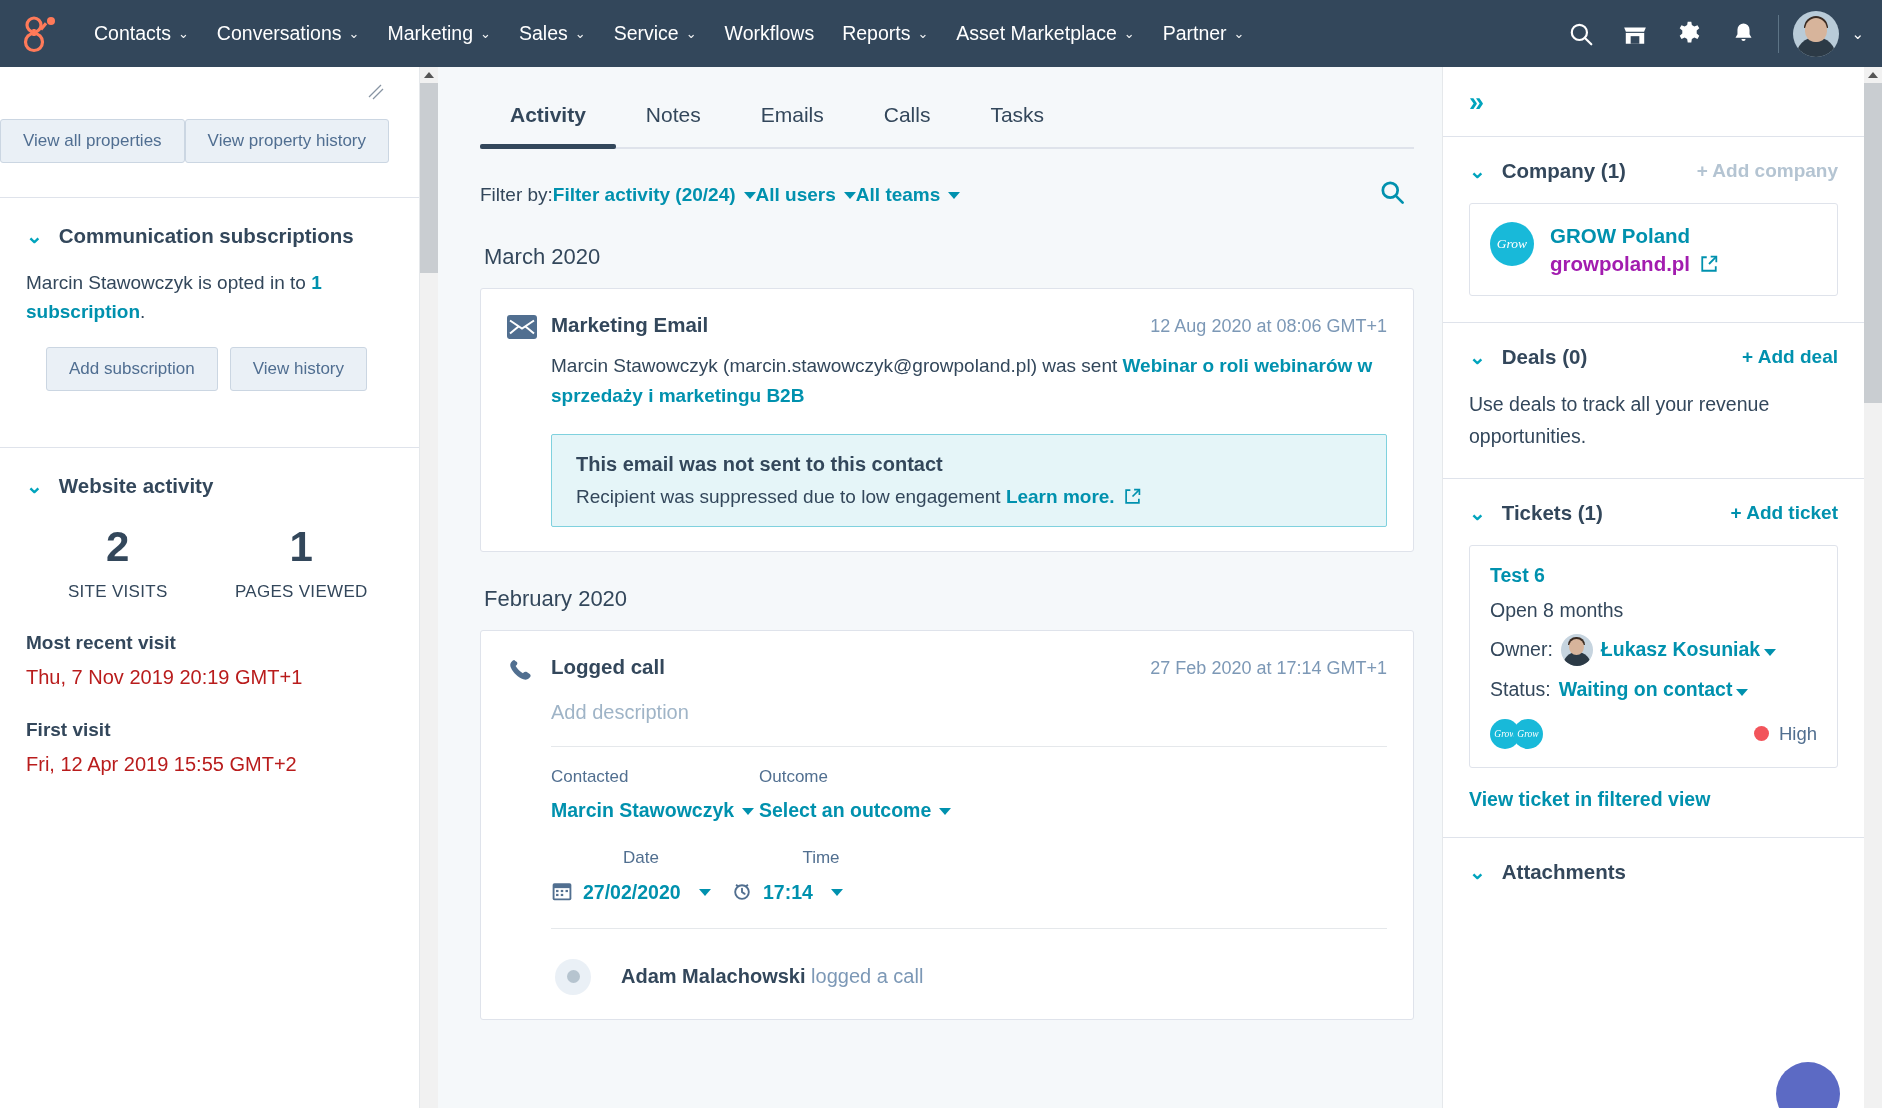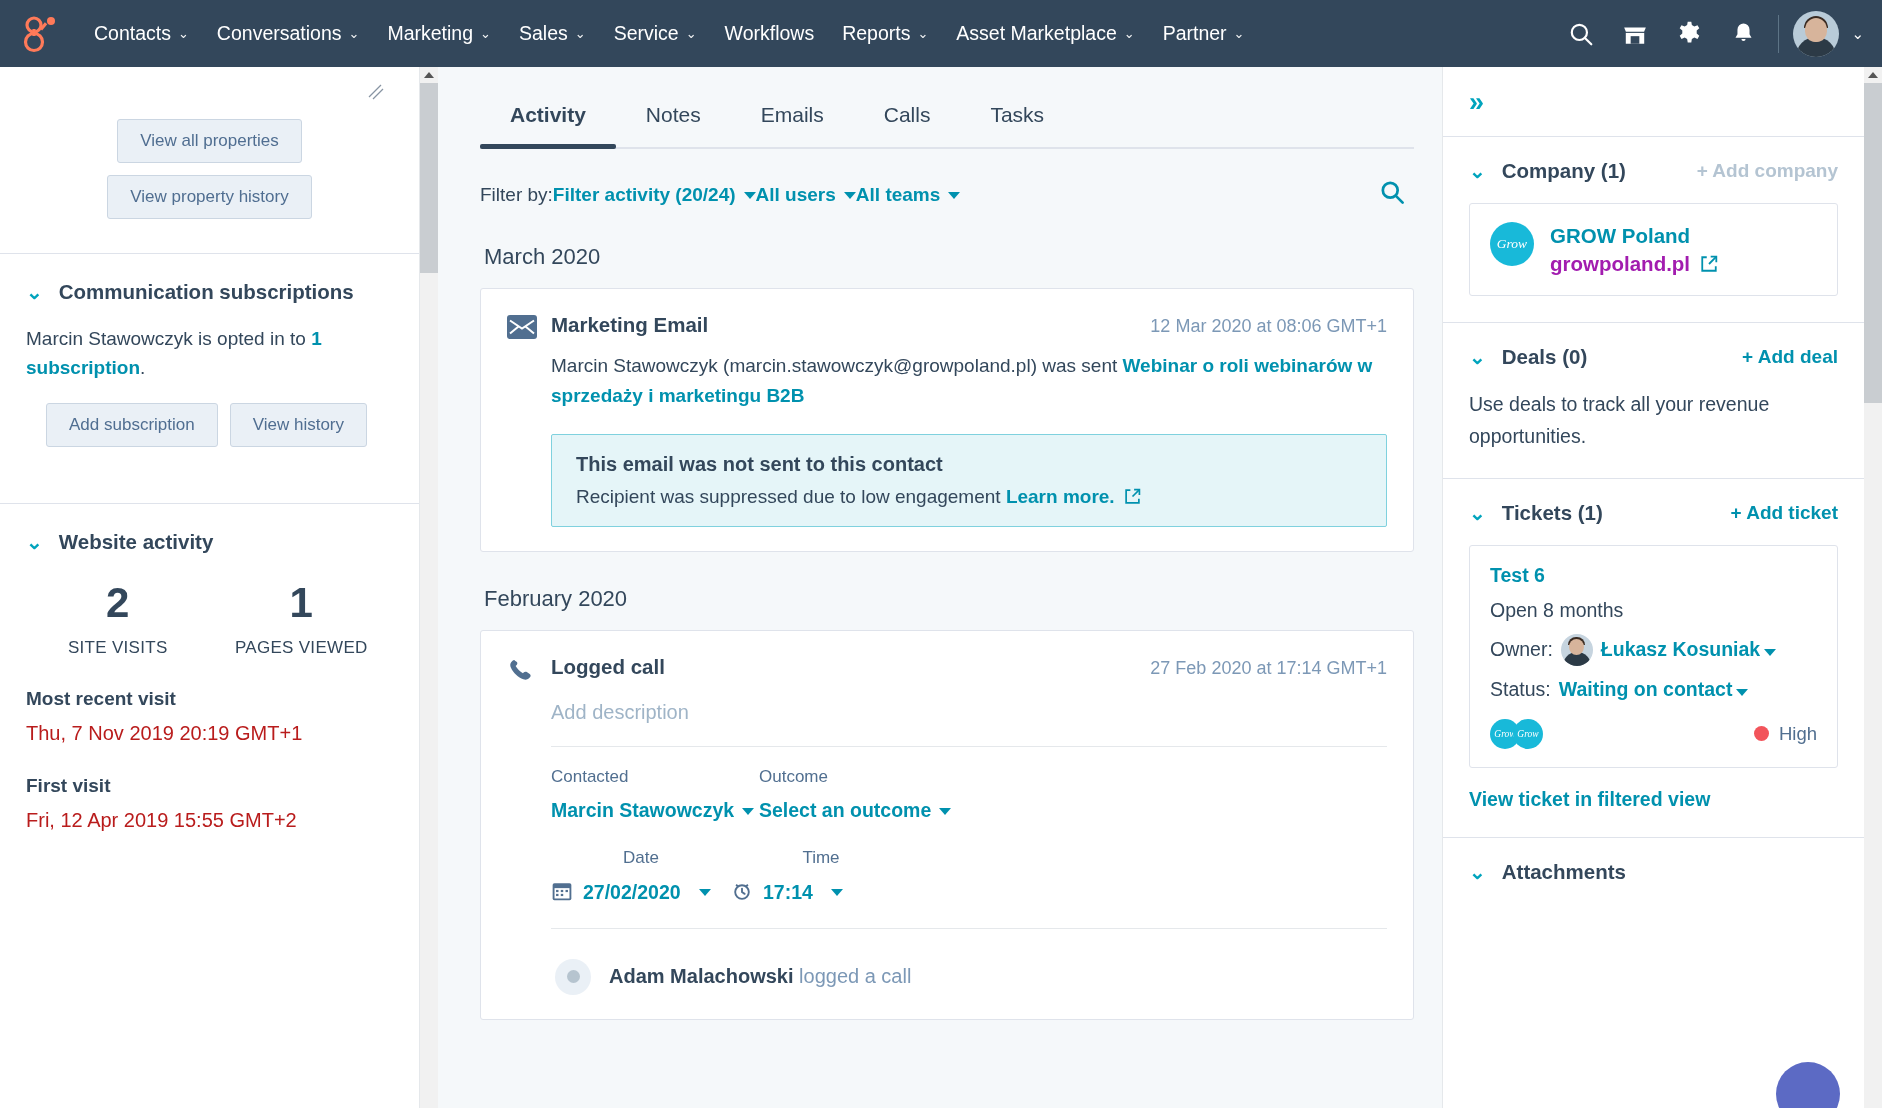--- a/index.html
+++ b/index.html
@@ -31,21 +31,21 @@
   #avatar .hair { position:absolute; width:24px; height:12px; border-radius:12px 12px 0 0; background:#3a2b22; left:11px; top:5px; }
   #avatar .body { position:absolute; width:40px; height:20px; border-radius:20px 20px 0 0; background:#2c3a46; left:3px; bottom:0; }
   #avatar-caret { color:#fff; font-size:15px; margin-left:12px; cursor:pointer; }
 
   
   #main { display: flex; height: 1041px; }
 
   
   #left-col { width: 420px; background: #fff; position: relative; overflow: hidden; border-right: 1px solid #e5e8eb; }
   #resize-grip { position:absolute; top:16px; right:34px; width:18px; height:18px; cursor:nwse-resize; }
-  .lt-buttons { padding-top: 52px; display:flex; flex-direction:column; align-items:center; }
+  .lt-buttons { padding-top: 52px; display:flex; align-items:center; }
   .btn-sec {
     background: #eaf0f6; color: #506e91; border: 1px solid #cbd6e2;
     border-radius: 3px; font-size: 17px; padding: 11px 22px; cursor: pointer;
     margin-bottom: 12px; white-space: nowrap;
   }
   .sec-div { border-top: 1px solid #dfe3eb; margin-top: 22px; }
   .lt-section { padding: 26px 26px 22px 26px; }
   .sec-head { display: flex; align-items: center; gap: 16px; margin-bottom: 20px; }
   .chev { color: #00a4bd; font-size: 20px; line-height: 1; cursor: pointer; font-weight: bold; }
   .sec-title { font-size: 20.5px; font-weight: bold; color: #33475b; }
@@ -102,21 +102,21 @@
   .notice-s { font-size: 19px; color: #33475b; margin-top: 10px; font-weight: 300; }
   .placeholder { font-size: 20px; color: #9fb4c7; margin-top: 22px; font-weight: 300; }
   .hr-light { border-top: 1px solid #e5e8eb; margin-top: 22px; }
   .fields { display: flex; margin-top: 20px; }
   .field { width: 208px; }
   .field-lbl { font-size: 17px; color: #516f90; font-weight: 300; }
   .field-val { font-size: 19.5px; color: #0091ae; font-weight: bold; margin-top: 12px; cursor: pointer; }
   .dt-row { display: flex; margin-top: 26px; }
   .dt { width: 180px; text-align: center; }
   .dt-val { display: flex; align-items: center; gap: 10px; margin-top: 12px; }
-  .feed-row { display:flex; align-items:center; gap:18px; margin-top: 30px; padding-left: 4px;}
+  .feed-row { display:flex; align-items:center; gap:30px; margin-top: 30px; padding-left: 4px;}
   .feed-av { width: 36px; height: 36px; border-radius: 50%; background: #eaf0f6;
     display:flex; align-items:center; justify-content:center; flex:none; }
   .feed-av i { width: 13px; height: 13px; border-radius: 50%; background: #b6c4cf; display:block; }
   .feed-txt { font-size: 20px; color: #7c98b6; font-weight: 300; }
   .feed-txt b { color: #33475b; font-weight: bold; }
 
   
   #right-col { width: 440px; background: #fff; display: flex; flex: none; border-left: 1px solid #e5e8eb; overflow: hidden; }
   #right-body { flex: 1; overflow: hidden; position: relative; }
   #r-scroll { width: 18px; background: #f1f1f1; position: relative; flex: none; }
@@ -337,21 +337,21 @@
           <div class="card-icon">
             <svg width="30" height="24" viewBox="0 0 30 24">
               <rect x="0" y="0" width="30" height="24" rx="3" fill="#516f90"></rect>
               <path d="M3 5.5l12 8 12-8" fill="none" stroke="#fff" stroke-width="2"></path>
               <path d="M3 18.5l8.5-7M27 18.5l-8.5-7" fill="none" stroke="#fff" stroke-width="2"></path>
             </svg>
           </div>
           <div class="card-main">
             <div class="card-hdr">
               <span class="card-title">Marketing Email</span>
-              <span class="card-time">12 Mar 2020 at 08:06 GMT+1</span>
+              <span class="card-time">12 Aug 2020 at 08:06 GMT+1</span>
             </div>
             <div class="card-line">
               <span>Marcin Stawowczyk (marcin.stawowczyk@growpoland.pl) was sent </span><a class="lnk" style="font-weight:bold">Webinar o roli webinarów w sprzedaży i marketingu B2B</a>
             </div>
             <div class="notice">
               <div class="notice-t">This email was not sent to this contact</div>
               <div class="notice-s">
                 <span>Recipient was suppressed due to low engagement </span><a class="lnk" style="font-weight:bold">Learn more.</a>
                 <span>
                   <svg width="17" height="17" viewBox="0 0 16 16" fill="none" stroke="#0091ae" stroke-width="1.6" style="vertical-align:-2px;margin-left:4px">

